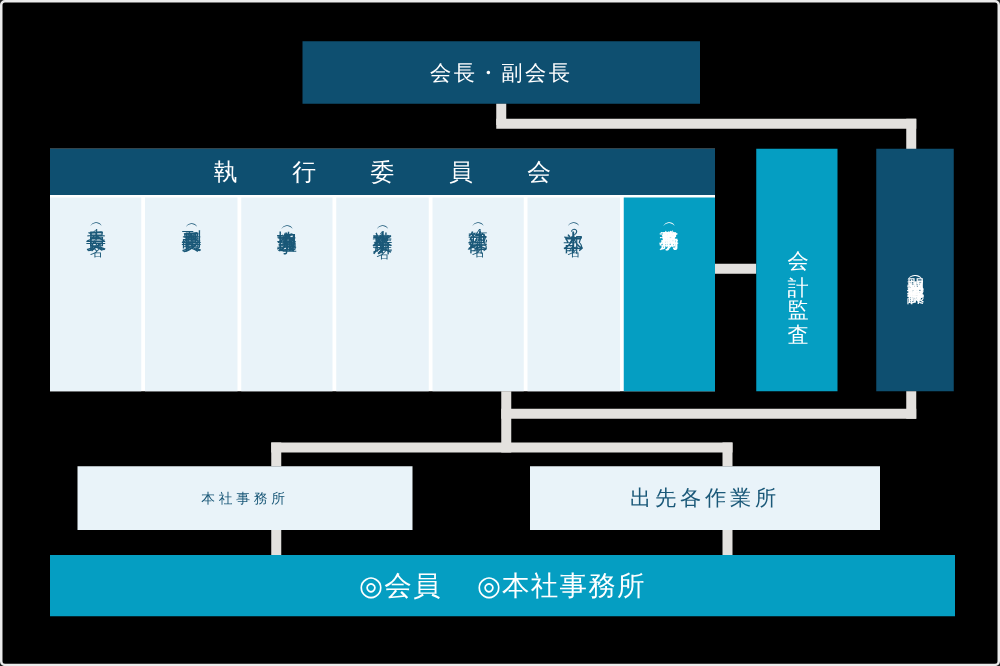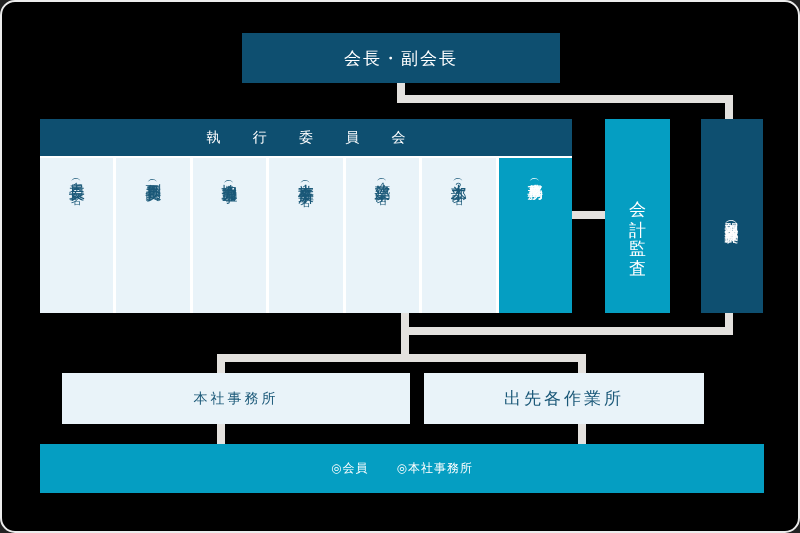--- a/index.html
+++ b/index.html
@@ -4,64 +4,64 @@
 <style>
   :root{
     --navy:#0e4f70; --teal:#059ec2; --light:#e9f3f9;
     --textnavy:#1a5878; --line:#e3e1de; --gap:#ffffff;
     --pagebg:#000000; --border:#ececec;
   }
   html,body{margin:0;padding:0;background:#222;}
   .stage{
     position:relative; width:800px; height:533px; margin:0 auto;
     background:var(--pagebg);
-    border:2px solid var(--border); border-radius:15px;
+    border:2px solid var(--border); border-radius:4px;
     box-sizing:border-box; overflow:hidden;
     font-family:"DejaVu Serif","Liberation Serif",serif;
   }
   .abs{position:absolute;}
   .box{display:flex; align-items:center; justify-content:center;}
   .navybox{background:var(--navy); color:#fff;}
   .tealbox{background:var(--teal); color:#fff;}
   .lightbox{background:var(--light); color:var(--textnavy);}
   .ln{position:absolute; background:var(--line);}
 
   
   .chairman{left:240px; top:31px; width:318px; height:50px;
     font-size:17px; letter-spacing:2px; font-weight:500;}
 
   
   .exec{left:38px; top:117px; width:532px; height:194px; background:var(--gap);}
   .exec-header{height:37px; background:var(--navy); color:#fff;
     display:flex; align-items:center; justify-content:center;
-    font-size:14px; letter-spacing:2.3em; text-indent:2.3em; font-weight:500;}
+    font-size:19px; letter-spacing:2.3em; text-indent:2.3em; font-weight:500;}
   .exec-cols{display:flex; height:155px; margin-top:2px; gap:3px;}
   .cell{flex:1; background:var(--light); display:flex;
     justify-content:center; align-items:flex-start; padding-top:13px; box-sizing:border-box;}
   .cell .v{writing-mode:vertical-rl; text-orientation:mixed;
     font-size:16px; color:var(--textnavy); line-height:1; letter-spacing:0.06em;}
   .cell .note{font-size:10.5px; letter-spacing:0.12em;}
   .cell.hl{background:var(--teal);}
   .cell.hl .v{color:#fff;}
 
   
   .audit{left:603px; top:117px; width:65px; height:194px;}
   .audit .v{writing-mode:vertical-rl; font-size:17px; line-height:1;
     letter-spacing:1.15em; padding-top:1.15em; font-weight:500;}
 
   
   .dept{left:699px; top:117px; width:62px; height:194px;}
   .dept .v{writing-mode:vertical-rl; font-size:14px; line-height:1; letter-spacing:0.06em;}
 
   
-  .office{left:60px; top:371px; width:348px; height:51px; font-size:14px; letter-spacing:3px;}
+  .office{left:60px; top:371px; width:268px; height:51px; font-size:11px; letter-spacing:3px;}
   .sites{left:422px; top:371px; width:280px; height:51px; font-size:17px; letter-spacing:3px;}
 
   
-  .members{left:38px; top:442px; width:724px; height:49px; gap:28px; font-size:12px; letter-spacing:1px;}
+  .members{left:38px; top:442px; width:724px; height:49px; gap:28px; font-size:22px; letter-spacing:1px;}
 </style>
 </head>
 <body>
 
 <div class="stage">
 
   <div class="abs box navybox chairman">
     <span>会長・副会長</span>
   </div>
 

